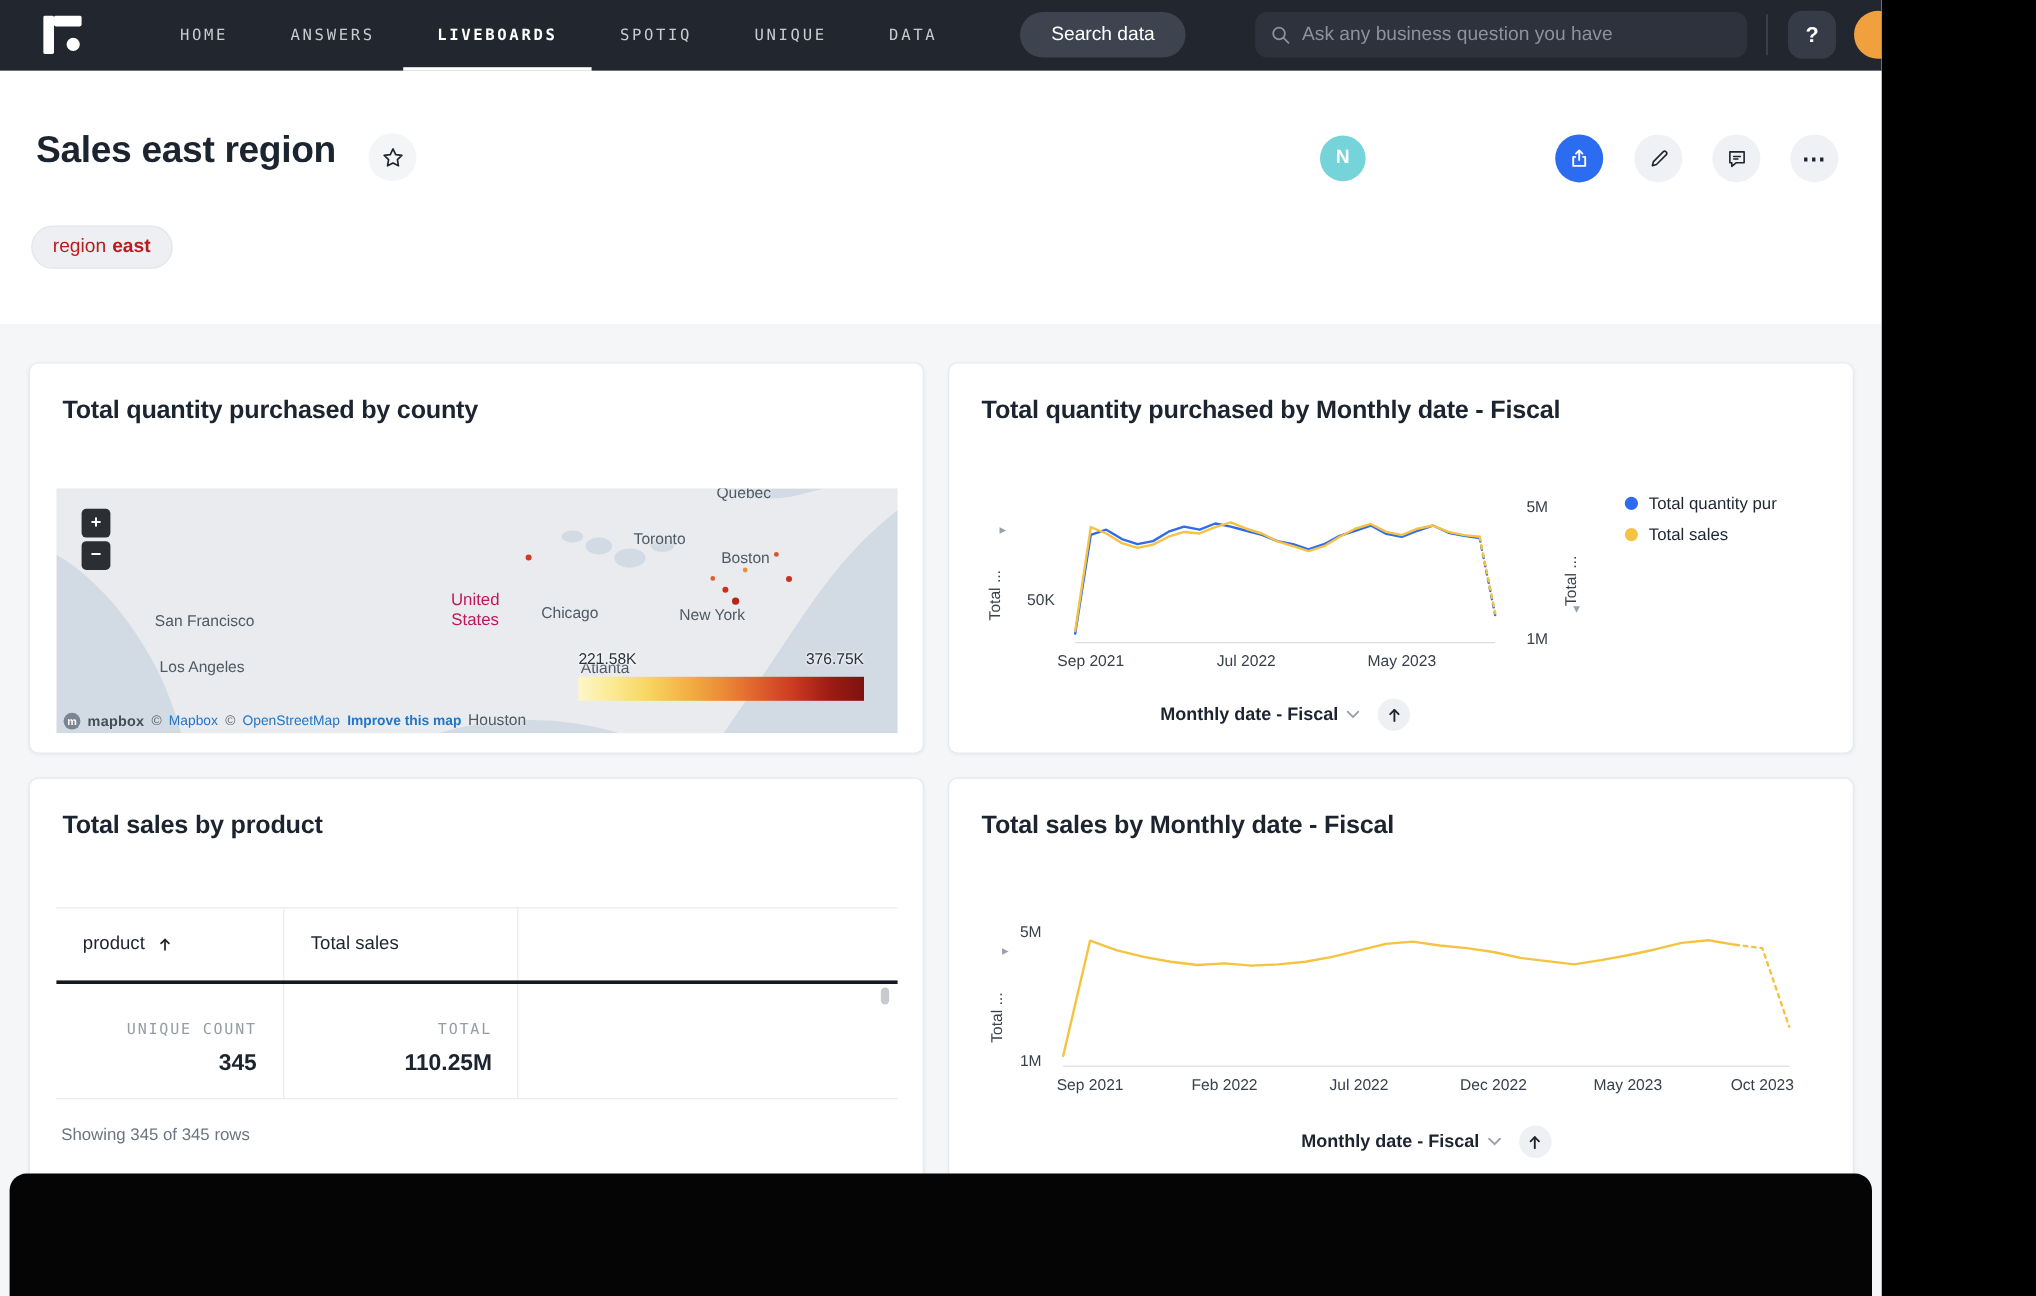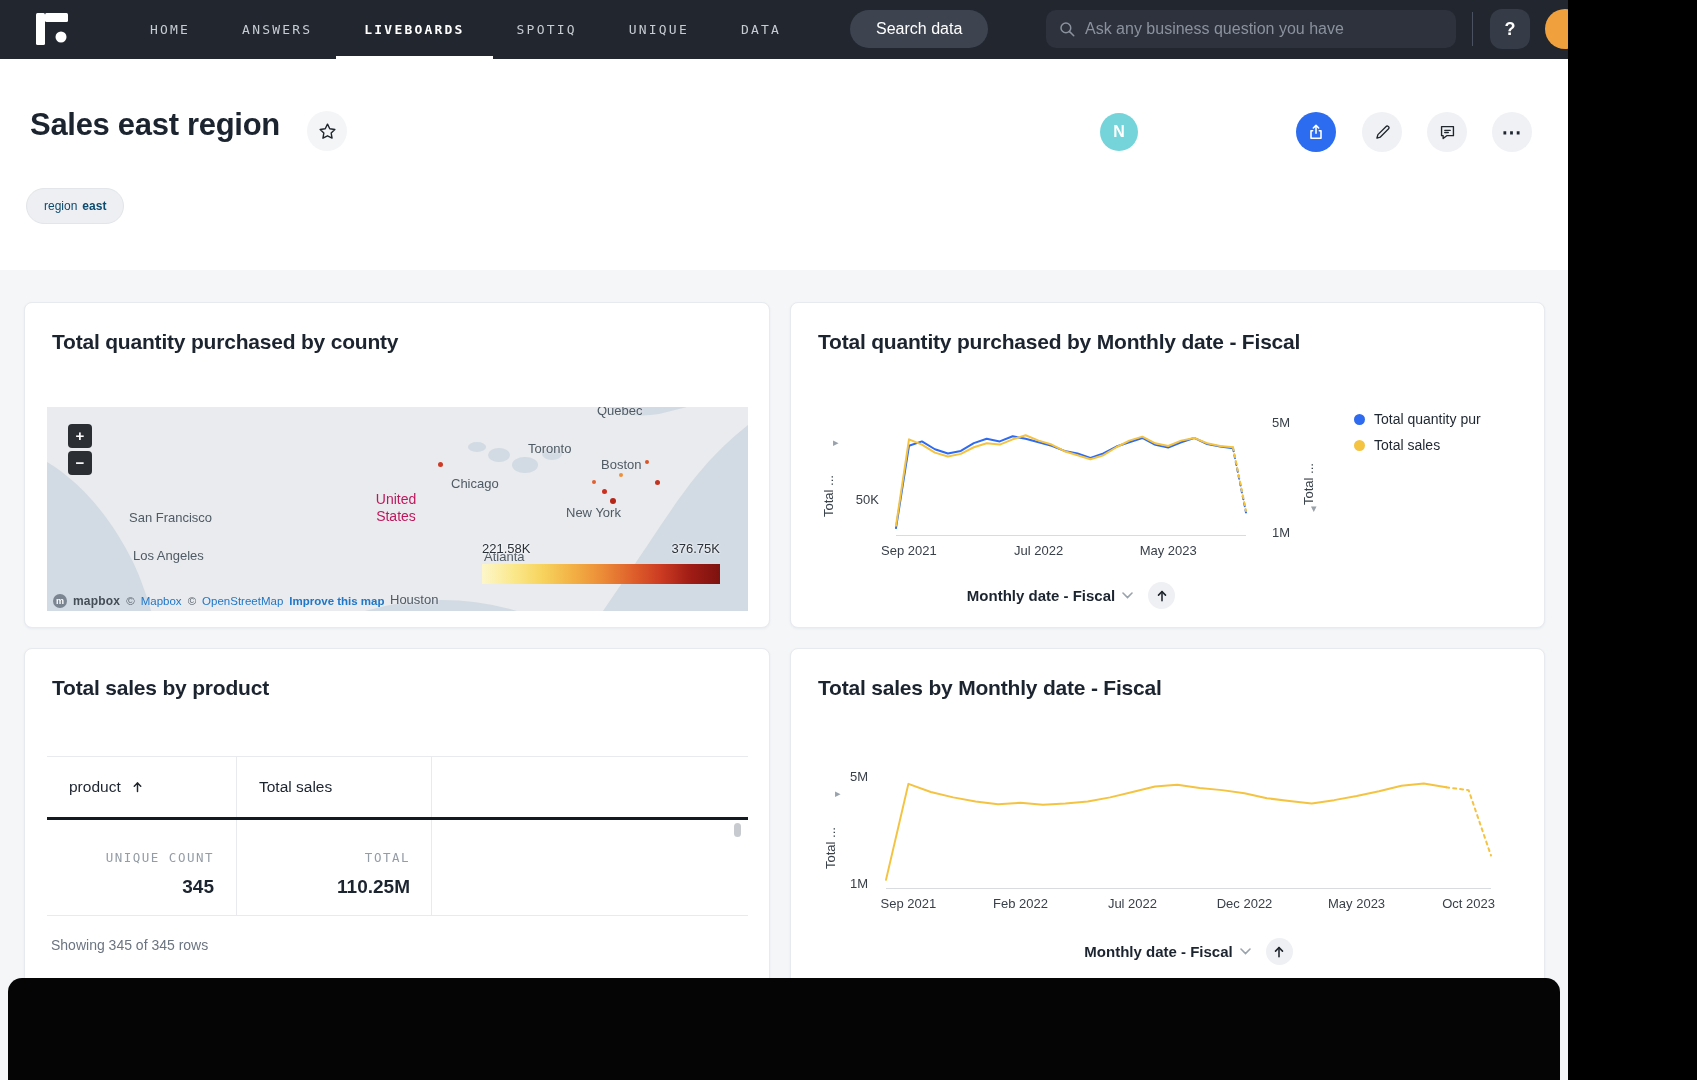--- a/index.html
+++ b/index.html
@@ -43,21 +43,21 @@
   .star-btn { left: 307px; top: 52px; background: #f3f5f7; }
   .author-avatar { position: absolute; left: 1100px; top: 54px; width: 38px; height: 38px;
     border-radius: 50%; background: #74d4d9; color: #fff; font-size: 16px; font-weight: bold;
     display: flex; align-items: center; justify-content: center; cursor: pointer; }
   .share-btn { left: 1296px; top: 53px; background: #2b6cf0; }
   .edit-btn { left: 1362px; top: 53px; }
   .comment-btn { left: 1427px; top: 53px; }
   .more-btn { left: 1492px; top: 53px; font-size: 20px; font-weight: bold; color: #1c2430; letter-spacing: 1px; }
   .filter-chip { position: absolute; left: 26px; top: 129px; height: 36px; border-radius: 18px;
     background: #edeff2; border: 1px solid #e2e5e9; display: inline-flex; align-items: center;
-    padding: 0 17px; font-size: 12px; color: #0c4a6e; gap: 5px; cursor: pointer; }
+    padding: 0 17px; font-size: 16px; color: #b91c1c; gap: 5px; cursor: pointer; }
 
   
   .board { position: absolute; left: 0; top: 270px; width: 1568px; height: 810px; background: #f4f6f8; }
   .card { position: absolute; background: #fff; border: 1px solid #e7eaee; border-radius: 8px;
     box-shadow: 0 1px 3px rgba(25,35,50,0.05); }
   .card1 { left: 24px; top: 32px; width: 746px; height: 326px; }
   .card2 { left: 790px; top: 32px; width: 755px; height: 326px; }
   .card3 { left: 24px; top: 378px; width: 746px; height: 362px; }
   .card4 { left: 790px; top: 378px; width: 755px; height: 352px; }
   .card-title { position: absolute; left: 27px; top: 27px; font-size: 21px; font-weight: 700;
@@ -223,21 +223,21 @@
 
         <div class="zoom">
           <button>+</button>
           <button>−</button>
         </div>
 
         <span class="mlabel" style="left:550px; top:-4px;">Quebec</span>
         <span class="mlabel" style="left:481px; top:34px;">Toronto</span>
         <span class="mlabel" style="left:554px; top:50px;">Boston</span>
         <span class="mlabel" style="left:519px; top:98px;">New York</span>
-        <span class="mlabel" style="left:404px; top:69px;">Chicago</span>
+        <span class="mlabel" style="left:404px; top:96px;">Chicago</span>
         <span class="mlabel country" style="left:317px; top:84px;">United States</span>
         <span class="mlabel" style="left:82px; top:103px;">San Francisco</span>
         <span class="mlabel" style="left:86px; top:141px;">Los Angeles</span>
         <span class="mlabel" style="left:437px; top:142px;">Atlanta</span>
         <span class="mlabel" style="left:343px; top:185px;">Houston</span>
 
         <div class="hot-dot" style="left:391px; top:55px; width:5px; height:5px; background:#cf3a24;"></div>
         <div class="hot-dot" style="left:545px; top:73px; width:4px; height:4px; background:#e06030;"></div>
         <div class="hot-dot" style="left:555px; top:82px; width:5px; height:5px; background:#cd2f1f;"></div>
         <div class="hot-dot" style="left:563px; top:91px; width:6px; height:6px; background:#b52518;"></div>

